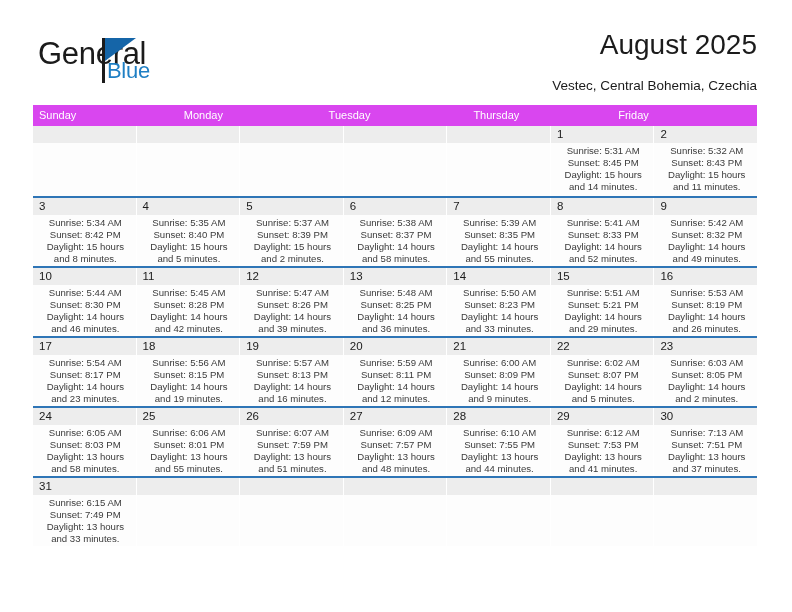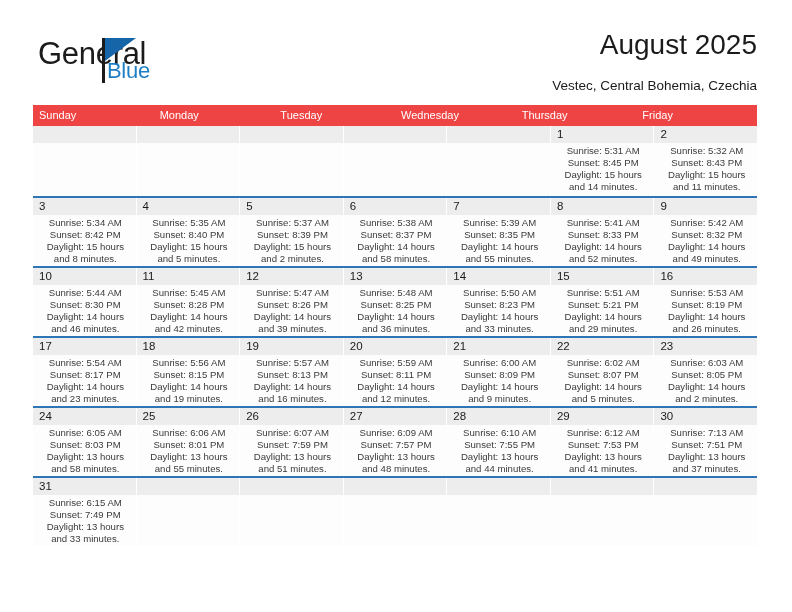--- a/index.html
+++ b/index.html
@@ -94,21 +94,21 @@
 
   
   .calendar {
     position: absolute;
     left: 33px;
     top: 105px;
     width: 724px;
   }
   .weekdays {
     display: flex;
-    background: #ef4444;
+    background: #d946ef;
     height: 21px;
   }
   .weekday {
     flex: 1 1 0;
     color: #ffffff;
     font-size: 11px;
     line-height: 21px;
     padding-left: 6px;
     box-sizing: border-box;
     white-space: nowrap;
@@ -170,21 +170,20 @@
       <div class="cal-subtitle">Vestec, Central Bohemia, Czechia</div>
     </div>
 
   </div>
 
   <div class="calendar">
     <div class="weekdays" id="weekday-row">
         <div class="weekday">Sunday</div>
         <div class="weekday">Monday</div>
         <div class="weekday">Tuesday</div>
-        <div class="weekday">Wednesday</div>
         <div class="weekday">Thursday</div>
         <div class="weekday">Friday</div>
       </div>
     <div id="weeks-container">
         <div class="week">
           <div class="day empty">
             <div class="day-band">
               <div class="day-num"></div>
             </div>
           </div>

